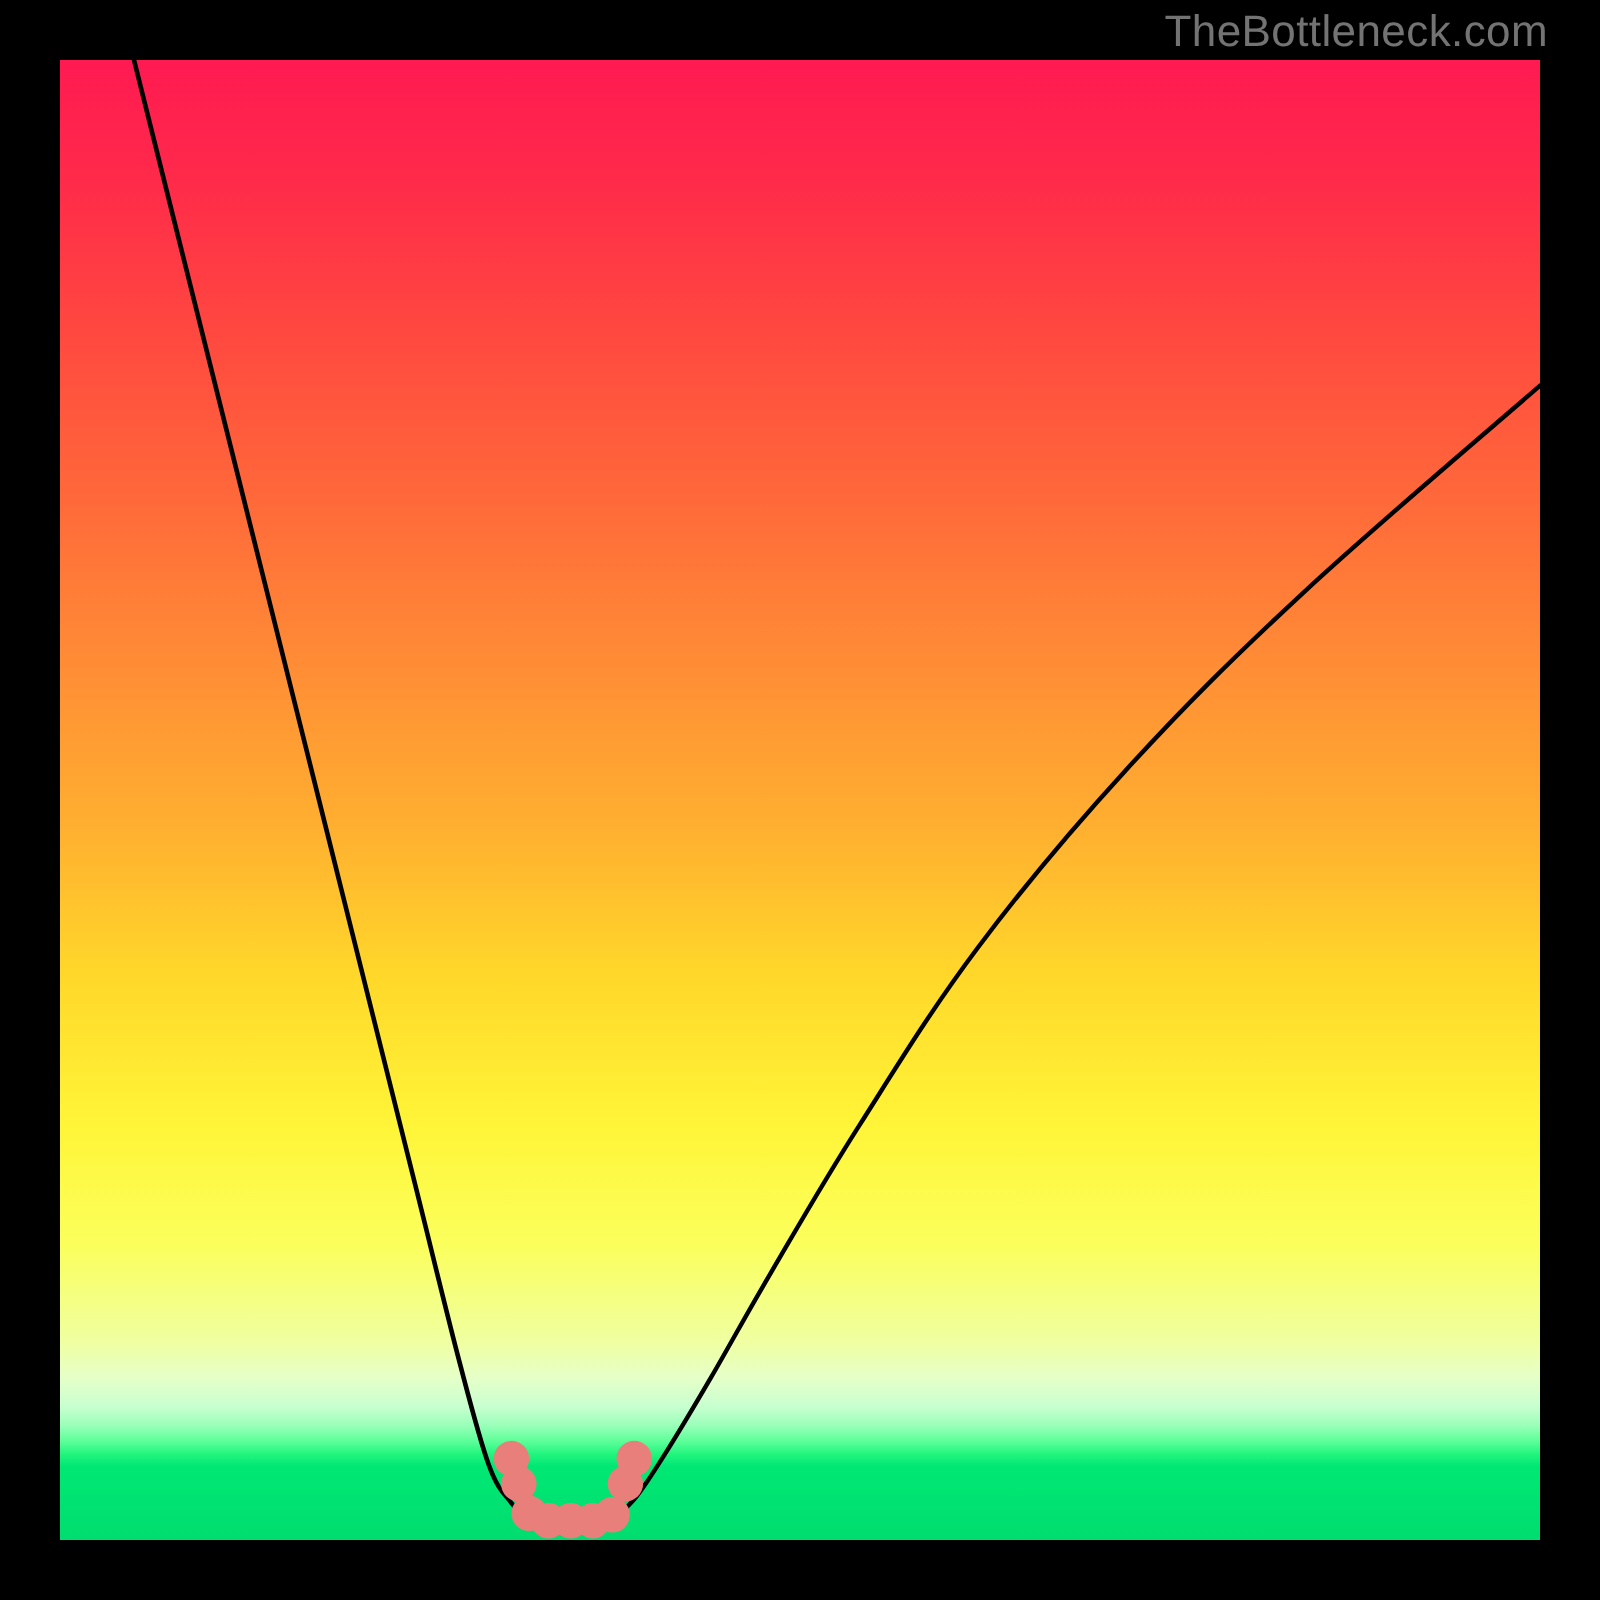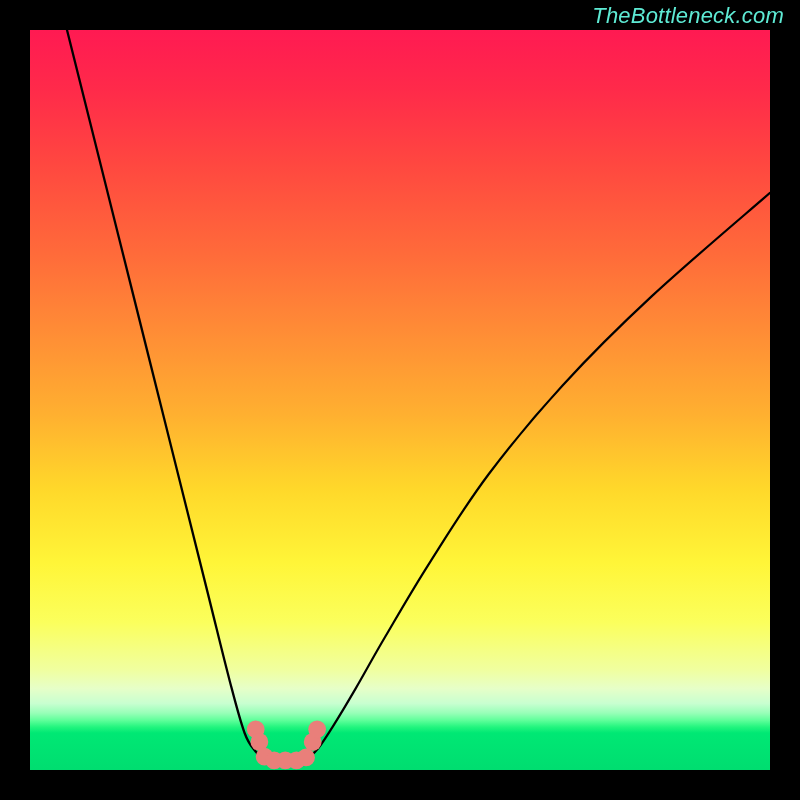--- a/index.html
+++ b/index.html
@@ -46,25 +46,24 @@
   svg.curve {
     position: absolute;
     inset: 0;
     width: 740px;
     height: 740px;
     overflow: visible;
   }
   .watermark {
     position: absolute;
     top: 3px;
-    right: 16px;
-    color: #5eead4;
+    right: 26px;
+    color: #737373;
     font-size: 22px;
     letter-spacing: 0.2px;
-    font-style: italic;
   }
 </style>
 </head>
 <body>
 
 <div class="watermark">TheBottleneck.com</div>
 
 <div class="frame">
   <div class="gradient"></div>
   <svg class="curve" viewBox="0 0 740 740">

